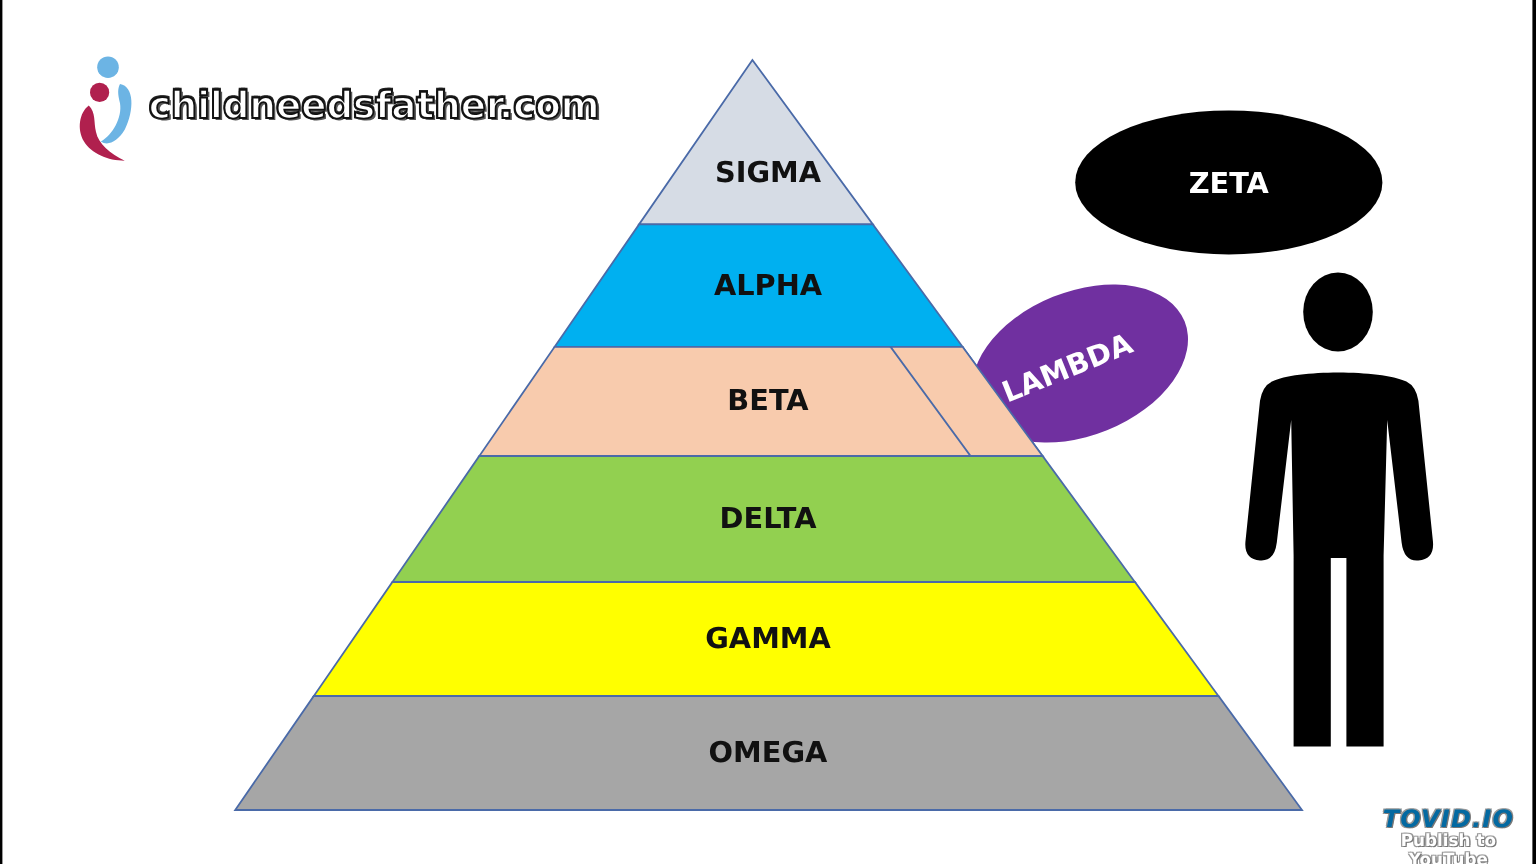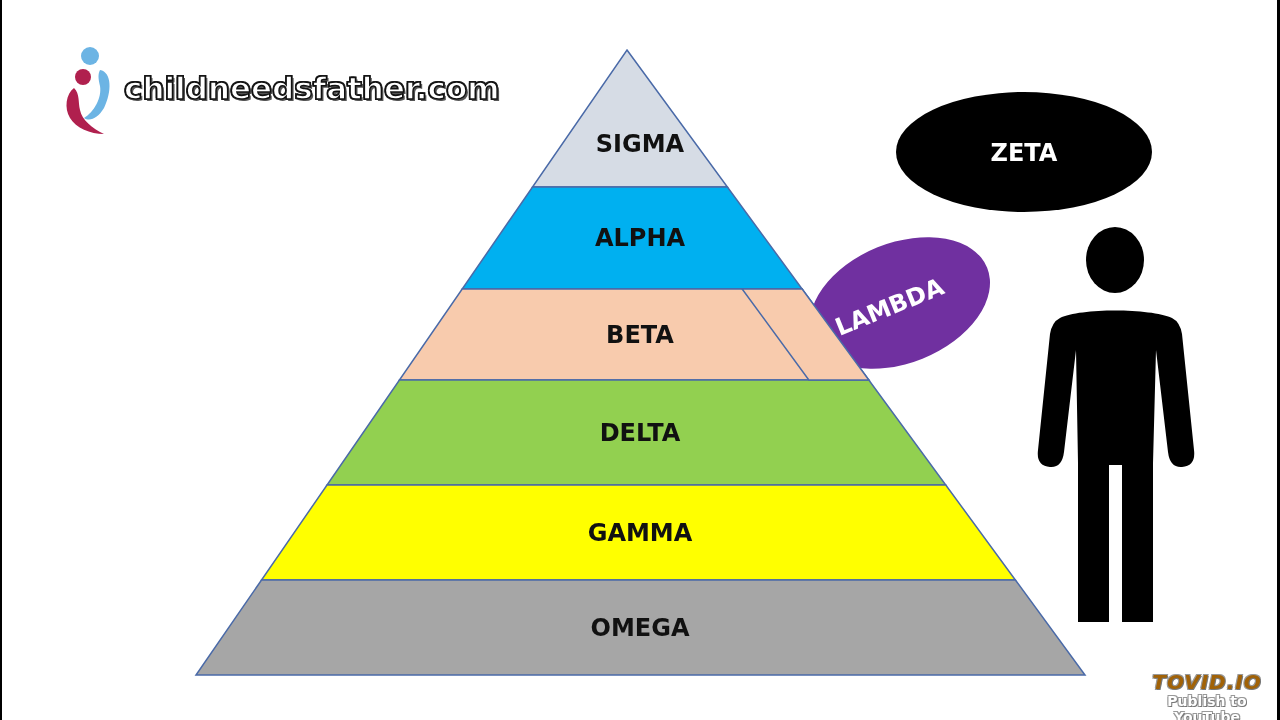--- a/index.html
+++ b/index.html
@@ -25,21 +25,21 @@
     color: #ffffff; letter-spacing: 0px;
     -webkit-text-stroke: 1.5px #111;
     text-shadow: 2px 2px 0 #555, -1px -1px 0 #222, 1px -1px 0 #222, -1px 1px 0 #222;
     text-align: center;
   }
   .watermark {
     position: absolute; left: 1148px; top: 670px; width: 118px; text-align: center;
   }
   .watermark .wm-title {
     display: block; font-family: "DejaVu Sans", sans-serif; font-weight: bold; font-style: italic;
-    font-size: 20px; color: #a16207; letter-spacing: 1px;
+    font-size: 20px; color: #0369a1; letter-spacing: 1px;
     text-shadow: 1px 1px 0 #777, -1px -1px 0 #999, 1px -1px 0 #999, -1px 1px 0 #999;
   }
   .watermark .wm-sub {
     display: block; font-family: "DejaVu Sans", sans-serif; font-weight: bold;
     font-size: 14px; color: #fff; margin-top: -1px;
     text-shadow: 1px 1px 0 #777, -1px -1px 0 #999, 1px -1px 0 #999, -1px 1px 0 #999;
   }
 </style>
 </head>
 <body>

